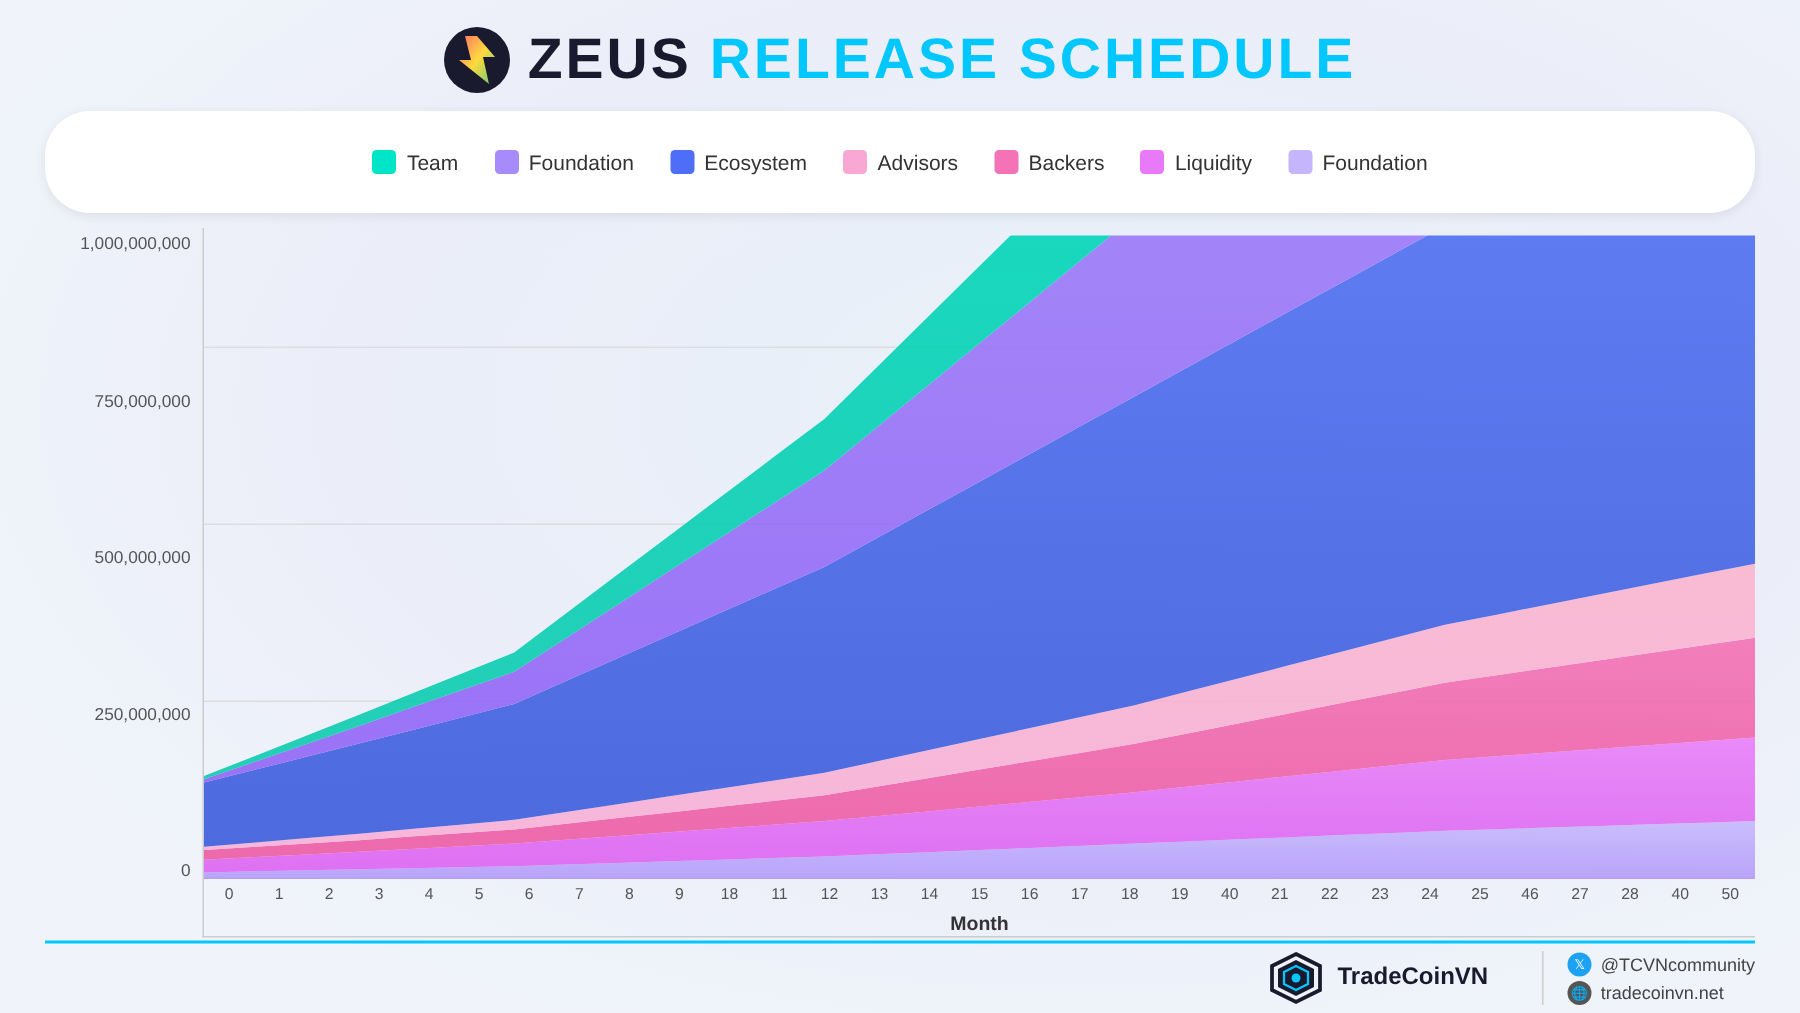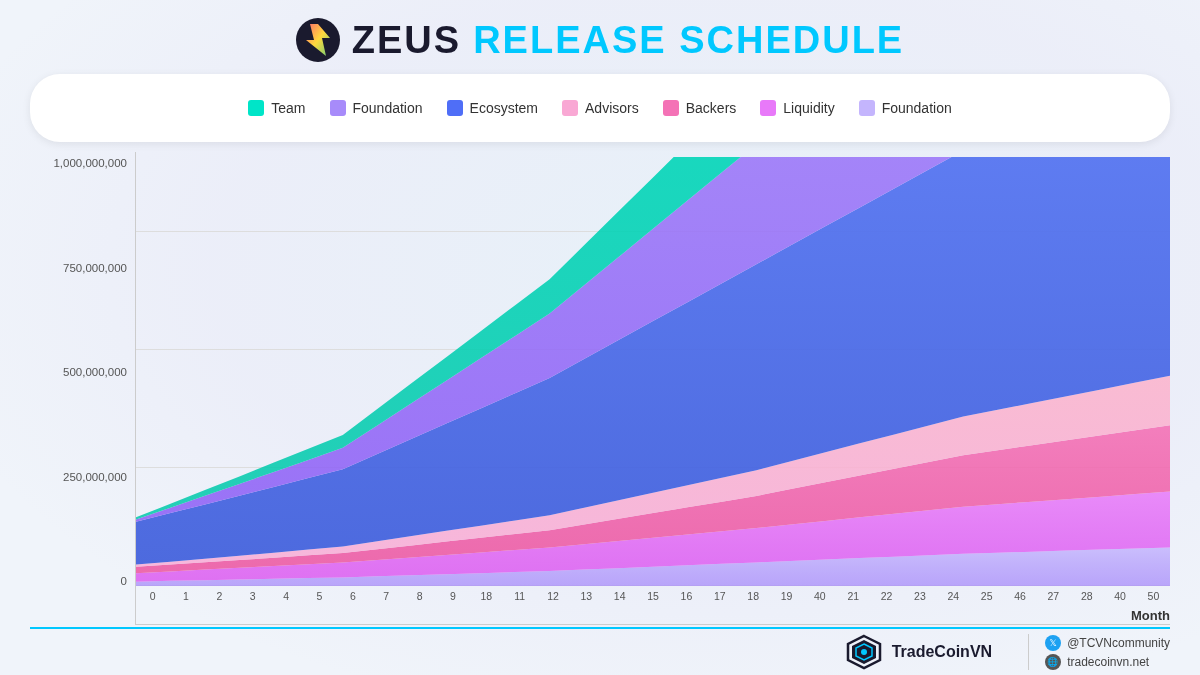--- a/index.html
+++ b/index.html
@@ -152,21 +152,21 @@
     }
 
     .x-label {
       font-size: 10.5px;
       color: #555;
       text-align: center;
       flex: 1;
     }
 
     .x-axis-title {
-      text-align: right;
+      text-align: center;
       font-size: 13px;
       color: #333;
       font-weight: 600;
       margin-top: 2px;
     }
 
     
     .footer {
       display: flex;
       align-items: center;

